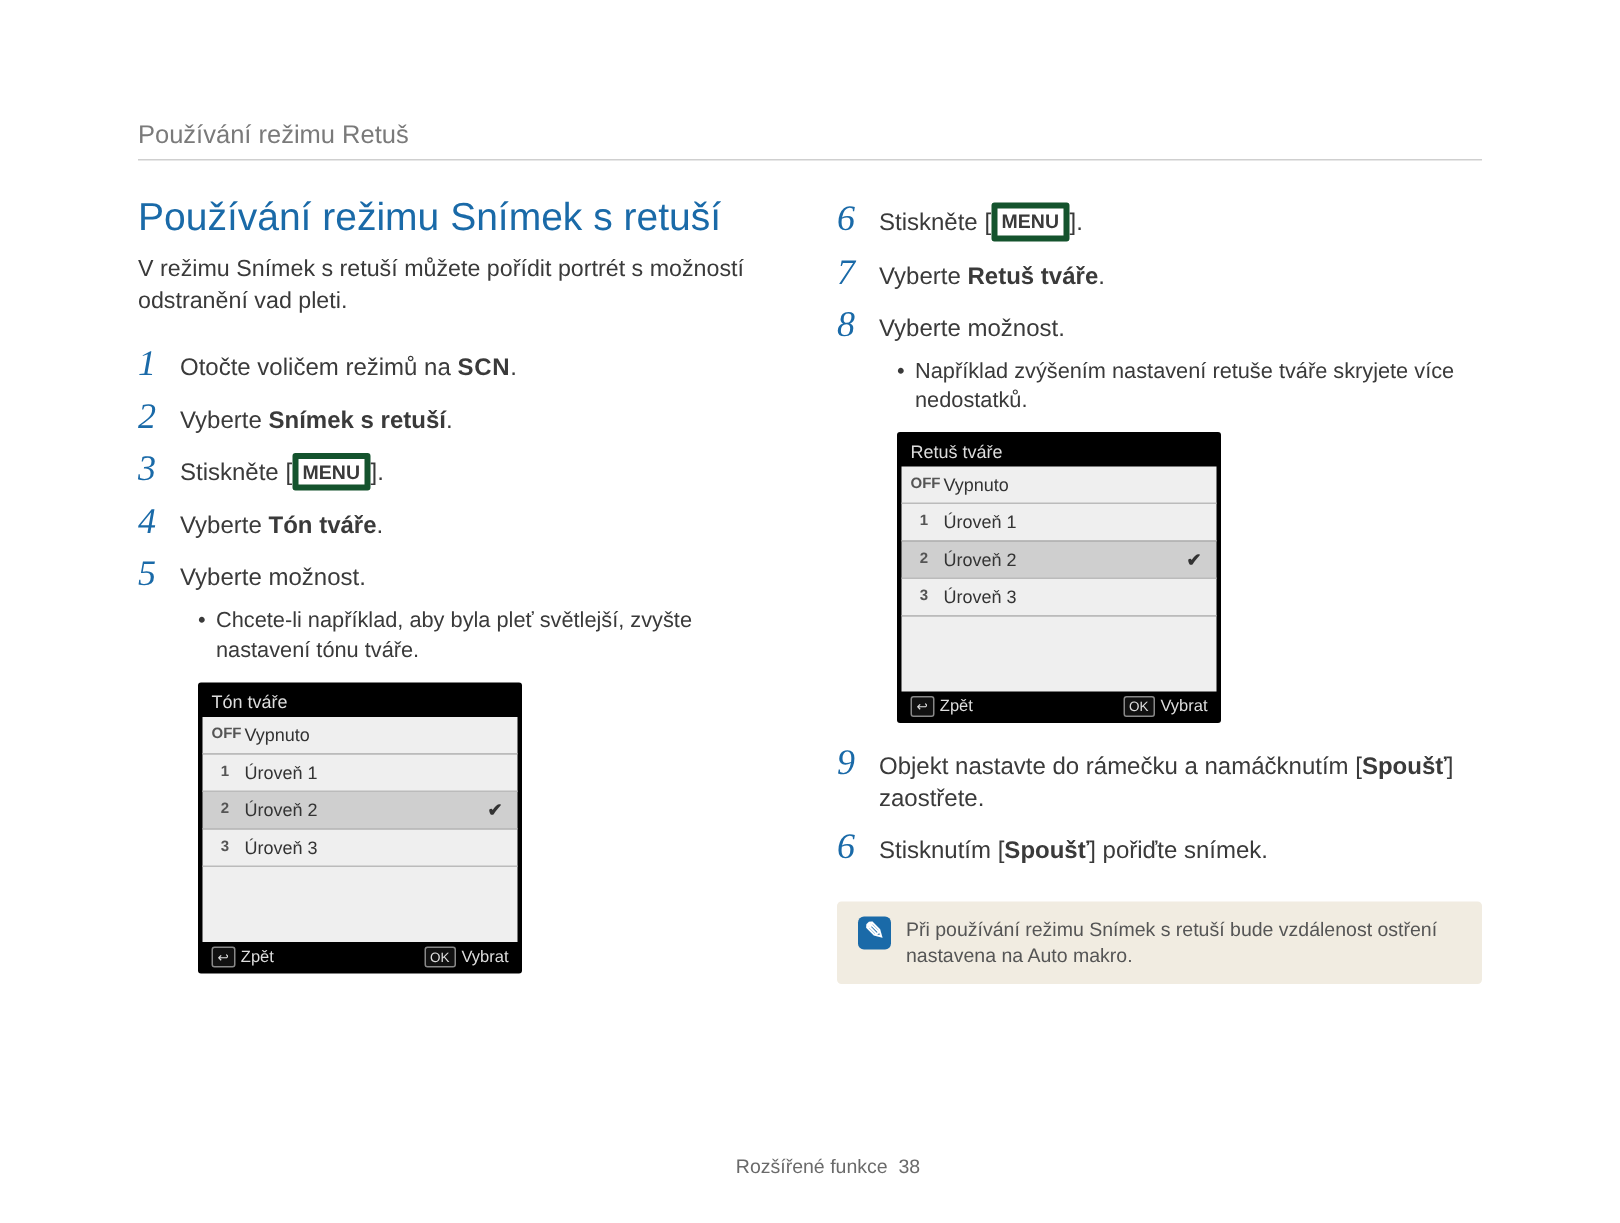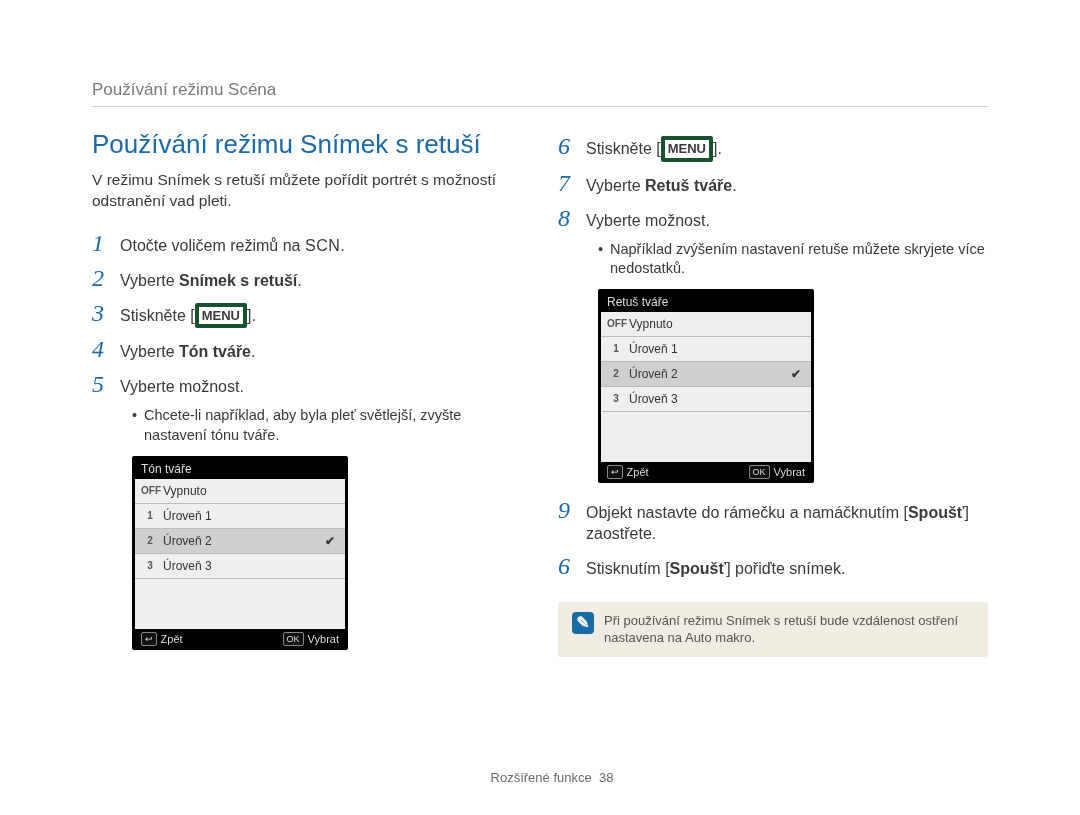--- a/index.html
+++ b/index.html
@@ -60,21 +60,21 @@
   }
   .step .body {
     font-size: 16px;
     line-height: 1.35;
   }
   .step .body b {
     font-weight: 700;
   }
   .glyph {
     font-family: Arial, sans-serif;
-    font-weight: 400;
+    font-weight: 700;
     letter-spacing: 0.5px;
     margin-top: 29px;
   }
   .glyph-menu {
     display: inline-block;
     border: 4px solid #14532d;
     border-radius: 2px;
     padding: 0 3px;
     font-size: 13px;
     font-weight: 700;
@@ -205,21 +205,21 @@
     font-size: 13px;
     color: #6a6a6a;
     padding-left: 12px;
   }
 </style>
 </head>
 <body>
 
 <div class="page">
 
-  <div class="breadcrumb">Používání režimu Scéna</div>
+  <div class="breadcrumb">Používání režimu Retuš</div>
 
   <div class="cols">
 
     <div class="col">
 
       <h2 class="section-title">Používání režimu Snímek s retuší</h2>
       <p class="intro">V režimu Snímek s retuší můžete pořídit portrét s možností odstranění vad pleti.</p>
 
       <div class="step">
         <span class="num">1</span>
@@ -313,21 +313,21 @@
         <span class="body">
           <span>Vyberte </span><b>Retuš tváře</b><span>.</span>
         </span>
       </div>
 
       <div class="step">
         <span class="num">8</span>
         <span class="body">Vyberte možnost.</span>
       </div>
       <ul class="sub">
-        <li>Například zvýšením nastavení retuše můžete skryjete více nedostatků.</li>
+        <li>Například zvýšením nastavení retuše tváře skryjete více nedostatků.</li>
       </ul>
 
       <div class="lcd-wrap">
         <div class="lcd">
           <div class="title">Retuš tváře</div>
 
           <div class="row">
             <span class="ic">OFF</span>
             <span class="lbl">Vypnuto</span>
             <span class="ck"></span>

